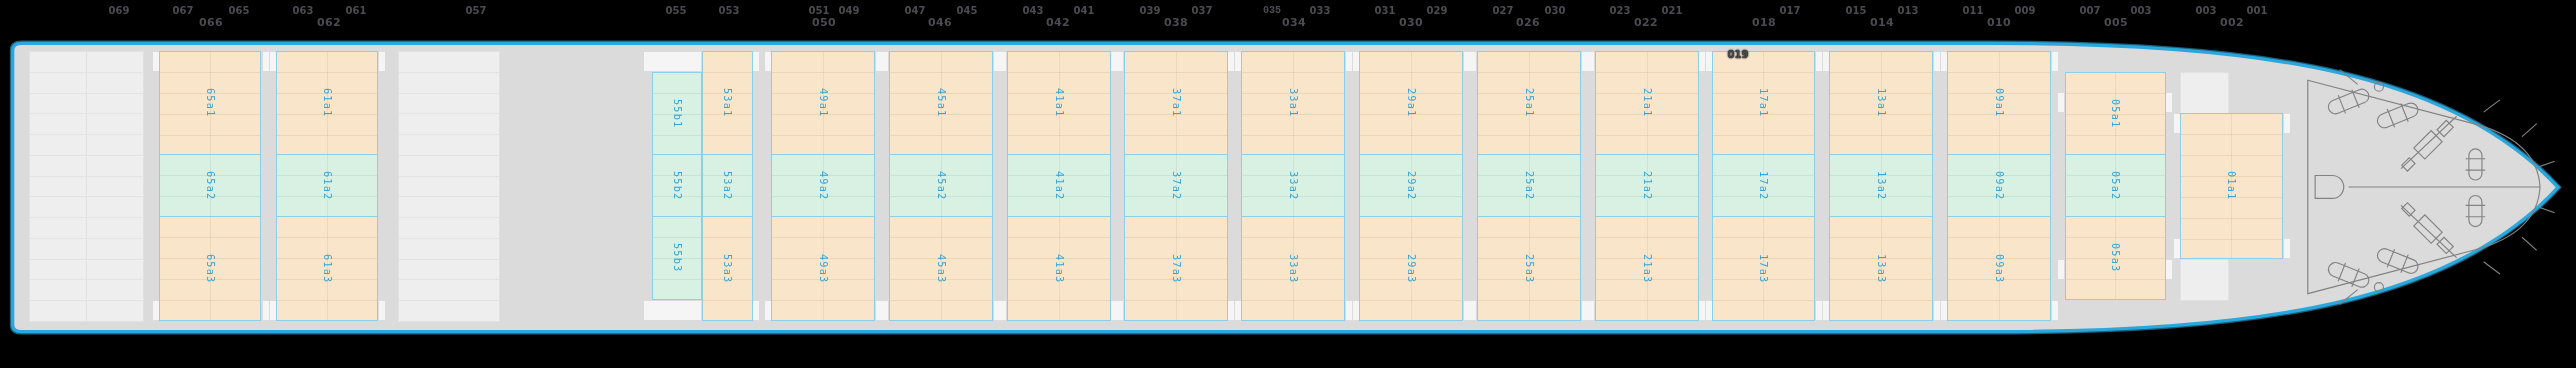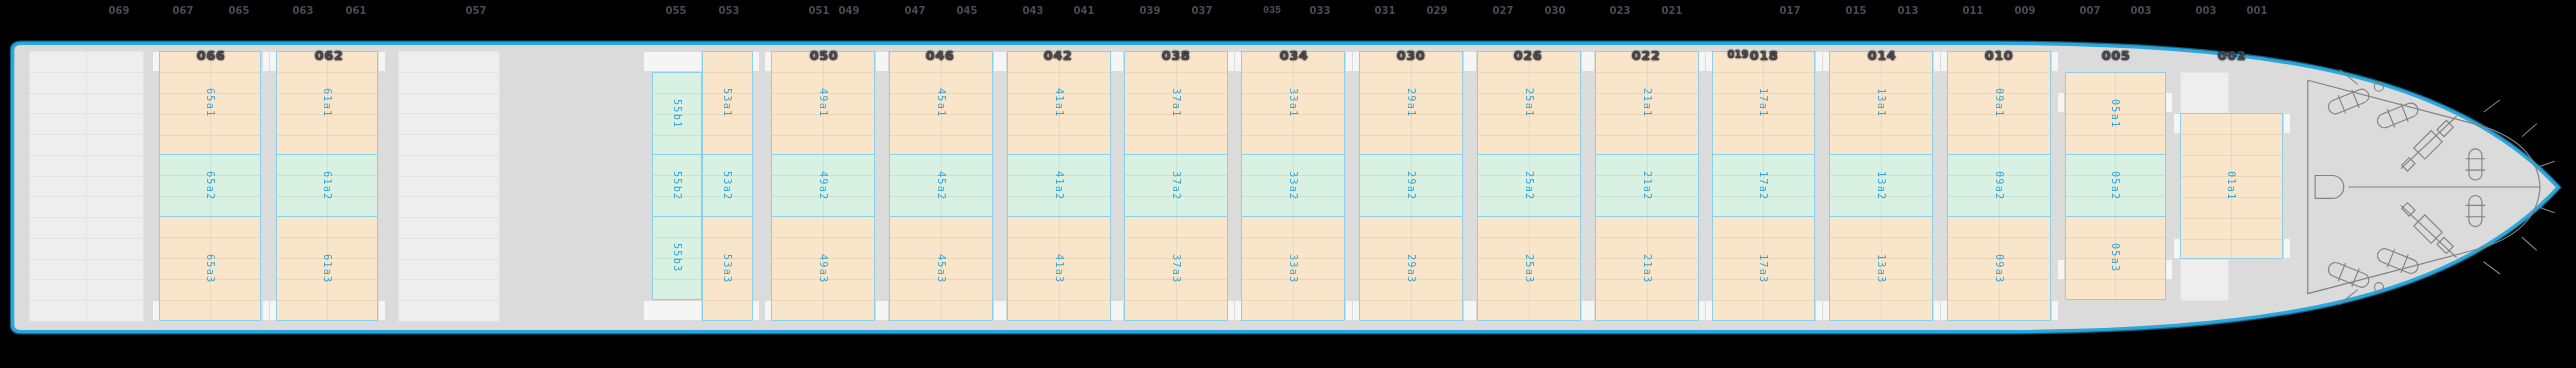--- a/index.html
+++ b/index.html
@@ -4,21 +4,21 @@
 <style>
   html,body{margin:0;padding:0;background:#000;}
   .stage{position:relative;width:2576px;height:369px;background:#000;overflow:hidden;
          font-family:"DejaVu Sans Mono","Liberation Mono",monospace;}
   
   .scale-layer{position:absolute;inset:0;z-index:5;pointer-events:none;}
   .sl{position:absolute;transform:translateX(-50%);color:#4b4b52;font-weight:bold;
       font-family:"DejaVu Sans","Liberation Sans",sans-serif;
       text-shadow:0 0 1.6px #000,0 0 1.6px #000;white-space:nowrap;}
   .sl-r1{top:4.9px;font-size:10px;}
-  .sl-r2{top:16.4px;font-size:13px;letter-spacing:0.4px;margin-top:32px;}
+  .sl-r2{top:16.4px;font-size:11px;letter-spacing:0.4px;}
   
   .hull-svg{position:absolute;left:0;top:0;z-index:1;}
   .equip-svg{position:absolute;left:0;top:0;z-index:3;pointer-events:none;}
   
   .deck-layer{position:absolute;inset:0;z-index:2;}
   .grid{position:absolute;display:grid;gap:0.8px;background:#e2e2e3;border:0.8px solid #e2e2e3;box-sizing:border-box;}
   .grid i{background:#eeeeef;display:block;}
   .cap,.tab{position:absolute;background:#f5f5f5;}
   .tab{width:5.7px;}
   .cell{position:absolute;box-sizing:border-box;border:0.8px solid #8ccfeb;

